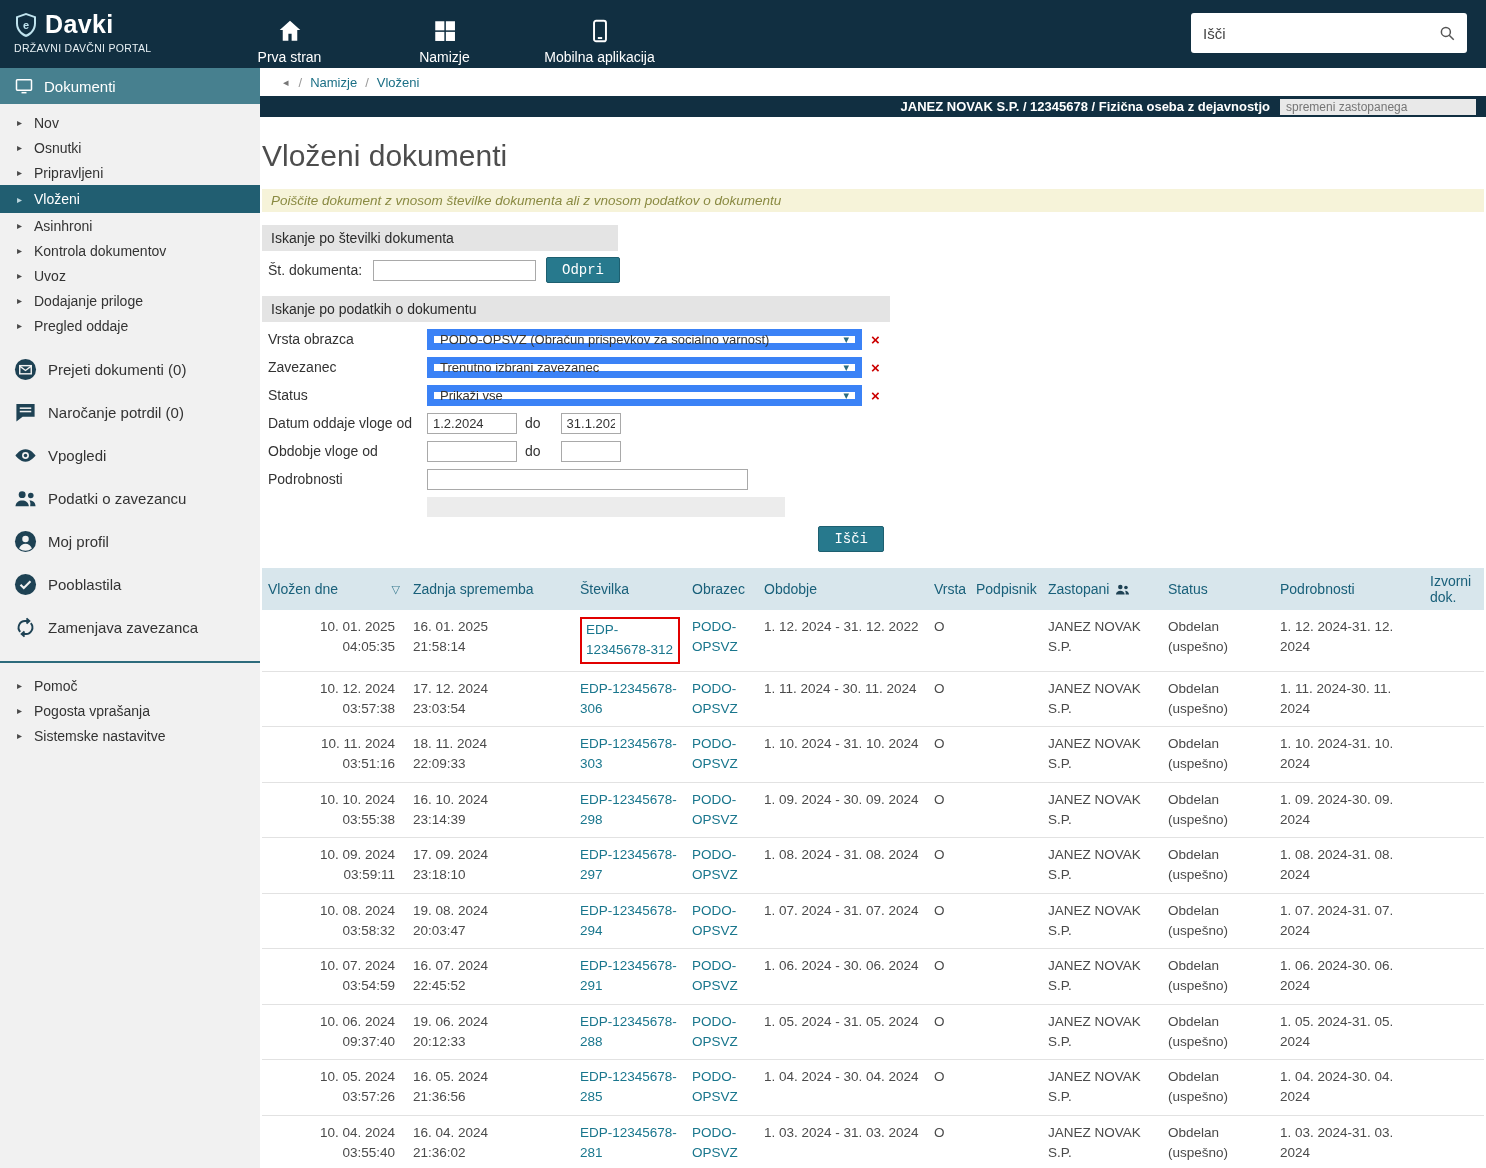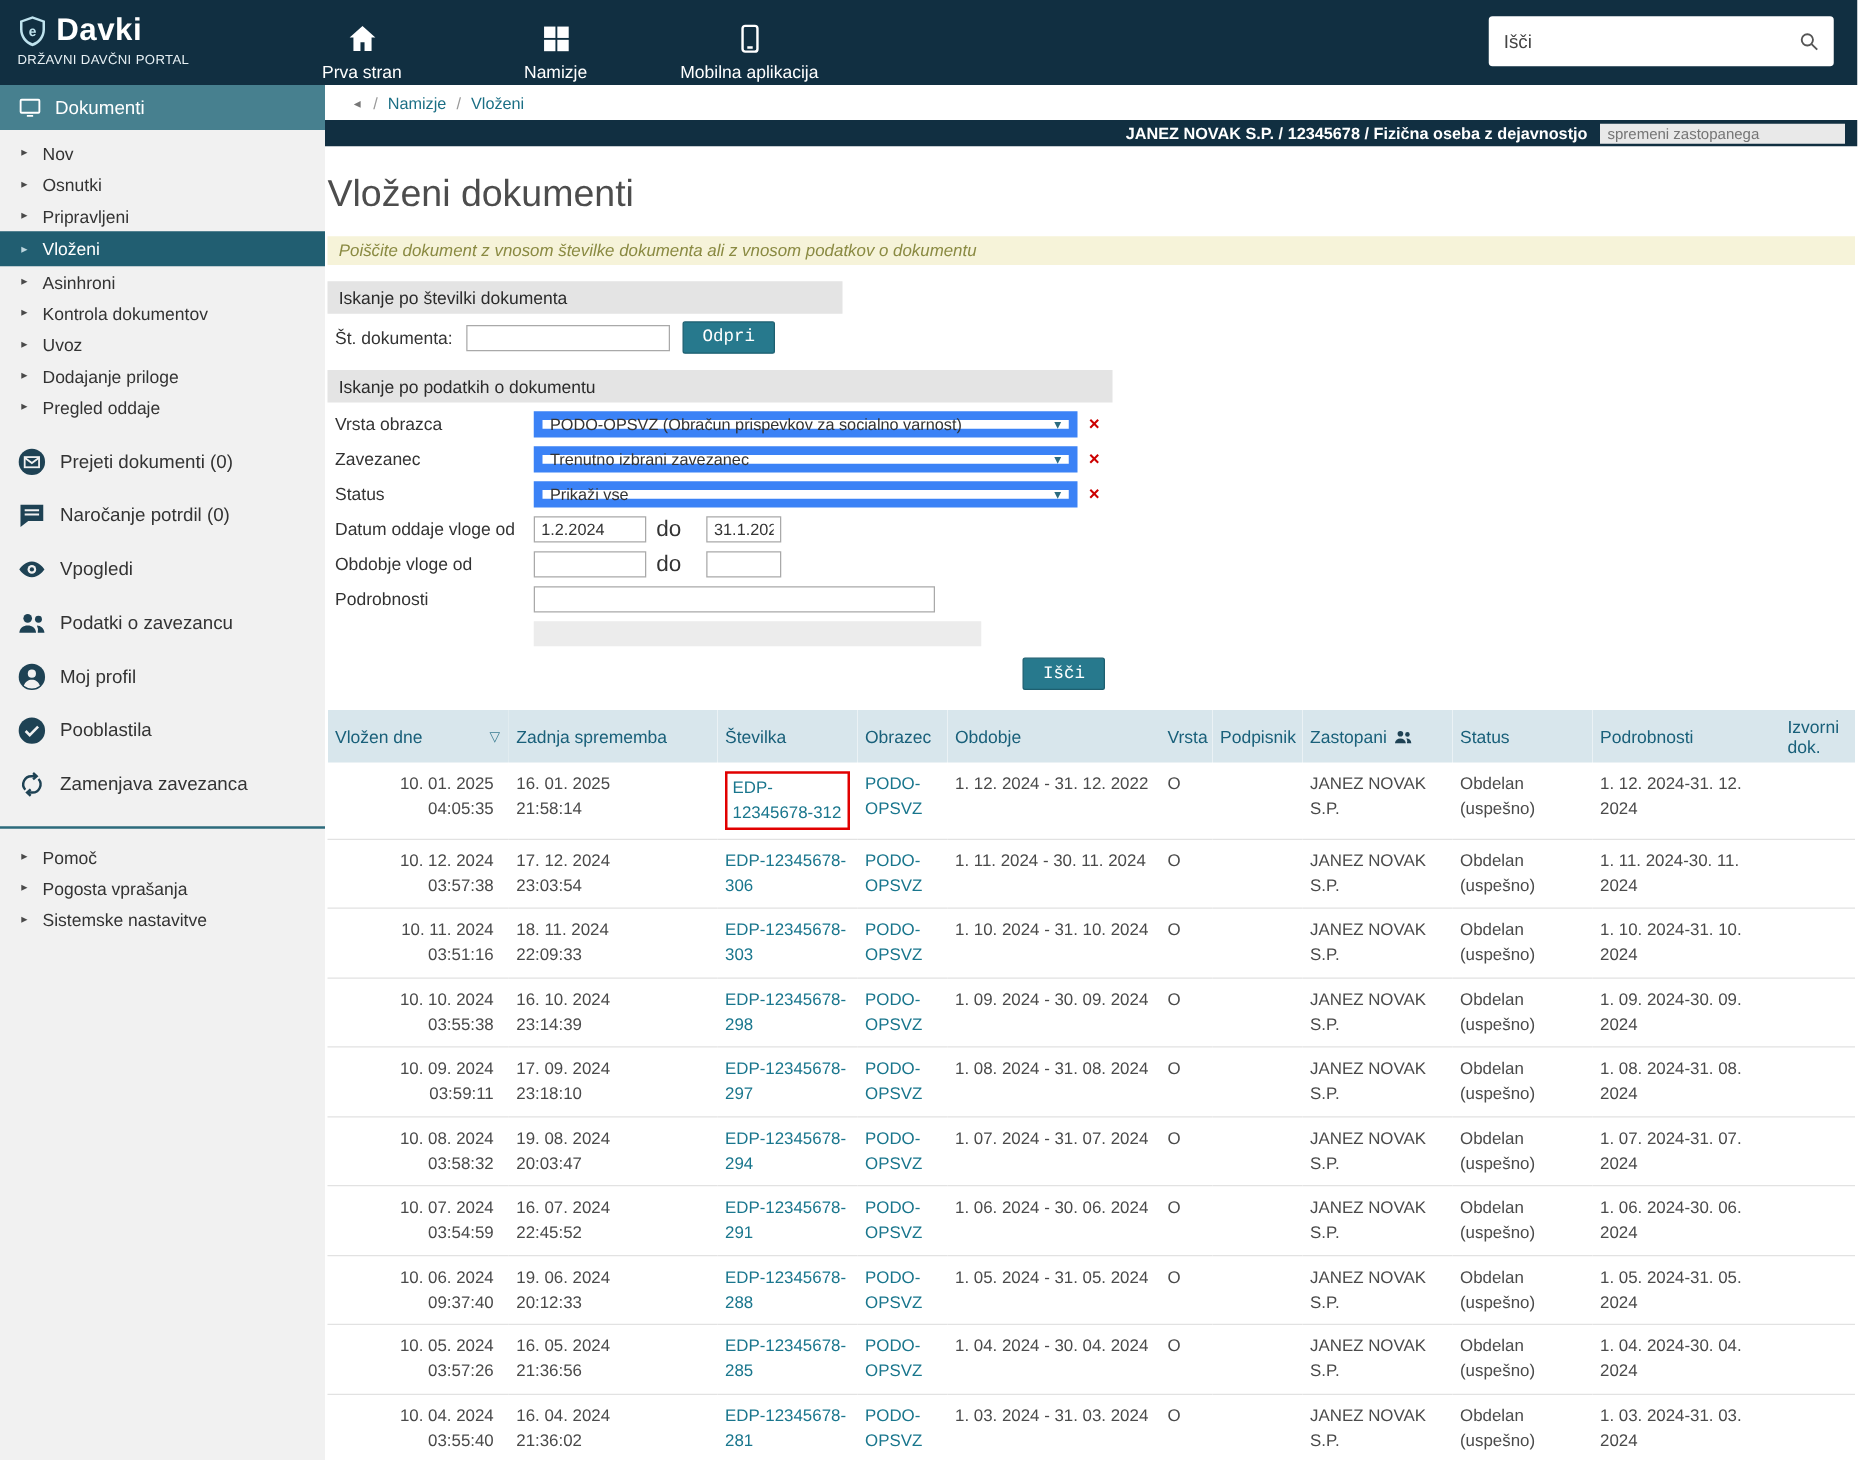--- a/index.html
+++ b/index.html
@@ -51,34 +51,34 @@
 .crumb-sep{color:#999}
 .crumb-link{color:#1b6f85;text-decoration:none}
 .userbar{height:21px;background:#112f41;display:flex;align-items:center;justify-content:flex-end;gap:10px;padding-right:10px}
 .uid{color:#fff;font-size:13px;font-weight:700}
 .uchange{width:196px;height:16px;border:0;background:#e9e9e9;font-size:12px;padding:0 6px;color:#777;font-family:inherit;outline:none}
 
 
 h1{font-size:30px;font-weight:400;color:#4d4d4d;margin:22px 0 16px 2px}
 .infobar{background:#f6f3d9;color:#8a8a42;font-style:italic;font-size:13.5px;padding:4px 9px;margin-left:2px;width:1222px}
 .sect-h{background:#e4e4e4;color:#2b2b2b;font-size:14px;padding:5px 9px;margin:13px 0 0 2px}
-.sect-h.w1{width:412px}
+.sect-h.w1{width:356px}
 .sect-h.w2{width:628px}
 .frow{display:flex;align-items:center;margin:6px 0 0 8px;min-height:22px}
 .flabel{width:159px;font-size:14px;color:#333;flex-shrink:0}
 .flabel.w-num{width:105px}
 .fin{height:21px;border:1px solid #a9a9a9;font-size:13px;padding:0 5px;font-family:inherit;color:#333;outline:none}
 .num-in{width:163px;margin-right:10px}
 .selbox{width:435px;height:21px;border:7px solid #3b82f6;background:#fff;display:flex;align-items:center;cursor:pointer}
 .selval{flex:1;font-size:13px;padding:0 6px;white-space:nowrap;overflow:hidden;color:#333}
 .selarr{color:#2a6b80;font-size:11px;padding-right:6px}
 .clearx{color:#c00;font-weight:700;font-size:15px;margin-left:9px;cursor:pointer}
 .date-in{width:90px}
 .date-in2{width:60px;margin-left:12px}
-.dolab{margin:0 8px;font-size:18px}
+.dolab{margin:0 8px;font-size:14px}
 .wide-in{width:321px}
 .ghost{width:358px;height:20px;background:#ececec;margin:7px 0 0 167px}
 .btnrow{width:622px;text-align:right;margin:9px 0 0 2px}
 .btn{background:#27798d;color:#fff;border:1px solid #1d5f70;font-size:14px;padding:4px 15px;cursor:pointer;font-family:Liberation Mono, monospace;border-radius:2px}
 
 
 table{border-collapse:collapse;table-layout:fixed;width:1222px;font-size:13.5px;margin:16px 0 0 2px}
 thead th{background:#d8e6ec;color:#19607a;text-align:left;padding:5px 6px;font-weight:400;vertical-align:middle;position:relative;font-size:14px}
 thead th .sort{position:absolute;right:7px;top:50%;transform:translateY(-50%);color:#3c7d92;font-size:11px;cursor:pointer}
 .th-ic{margin-left:6px;vertical-align:middle}

